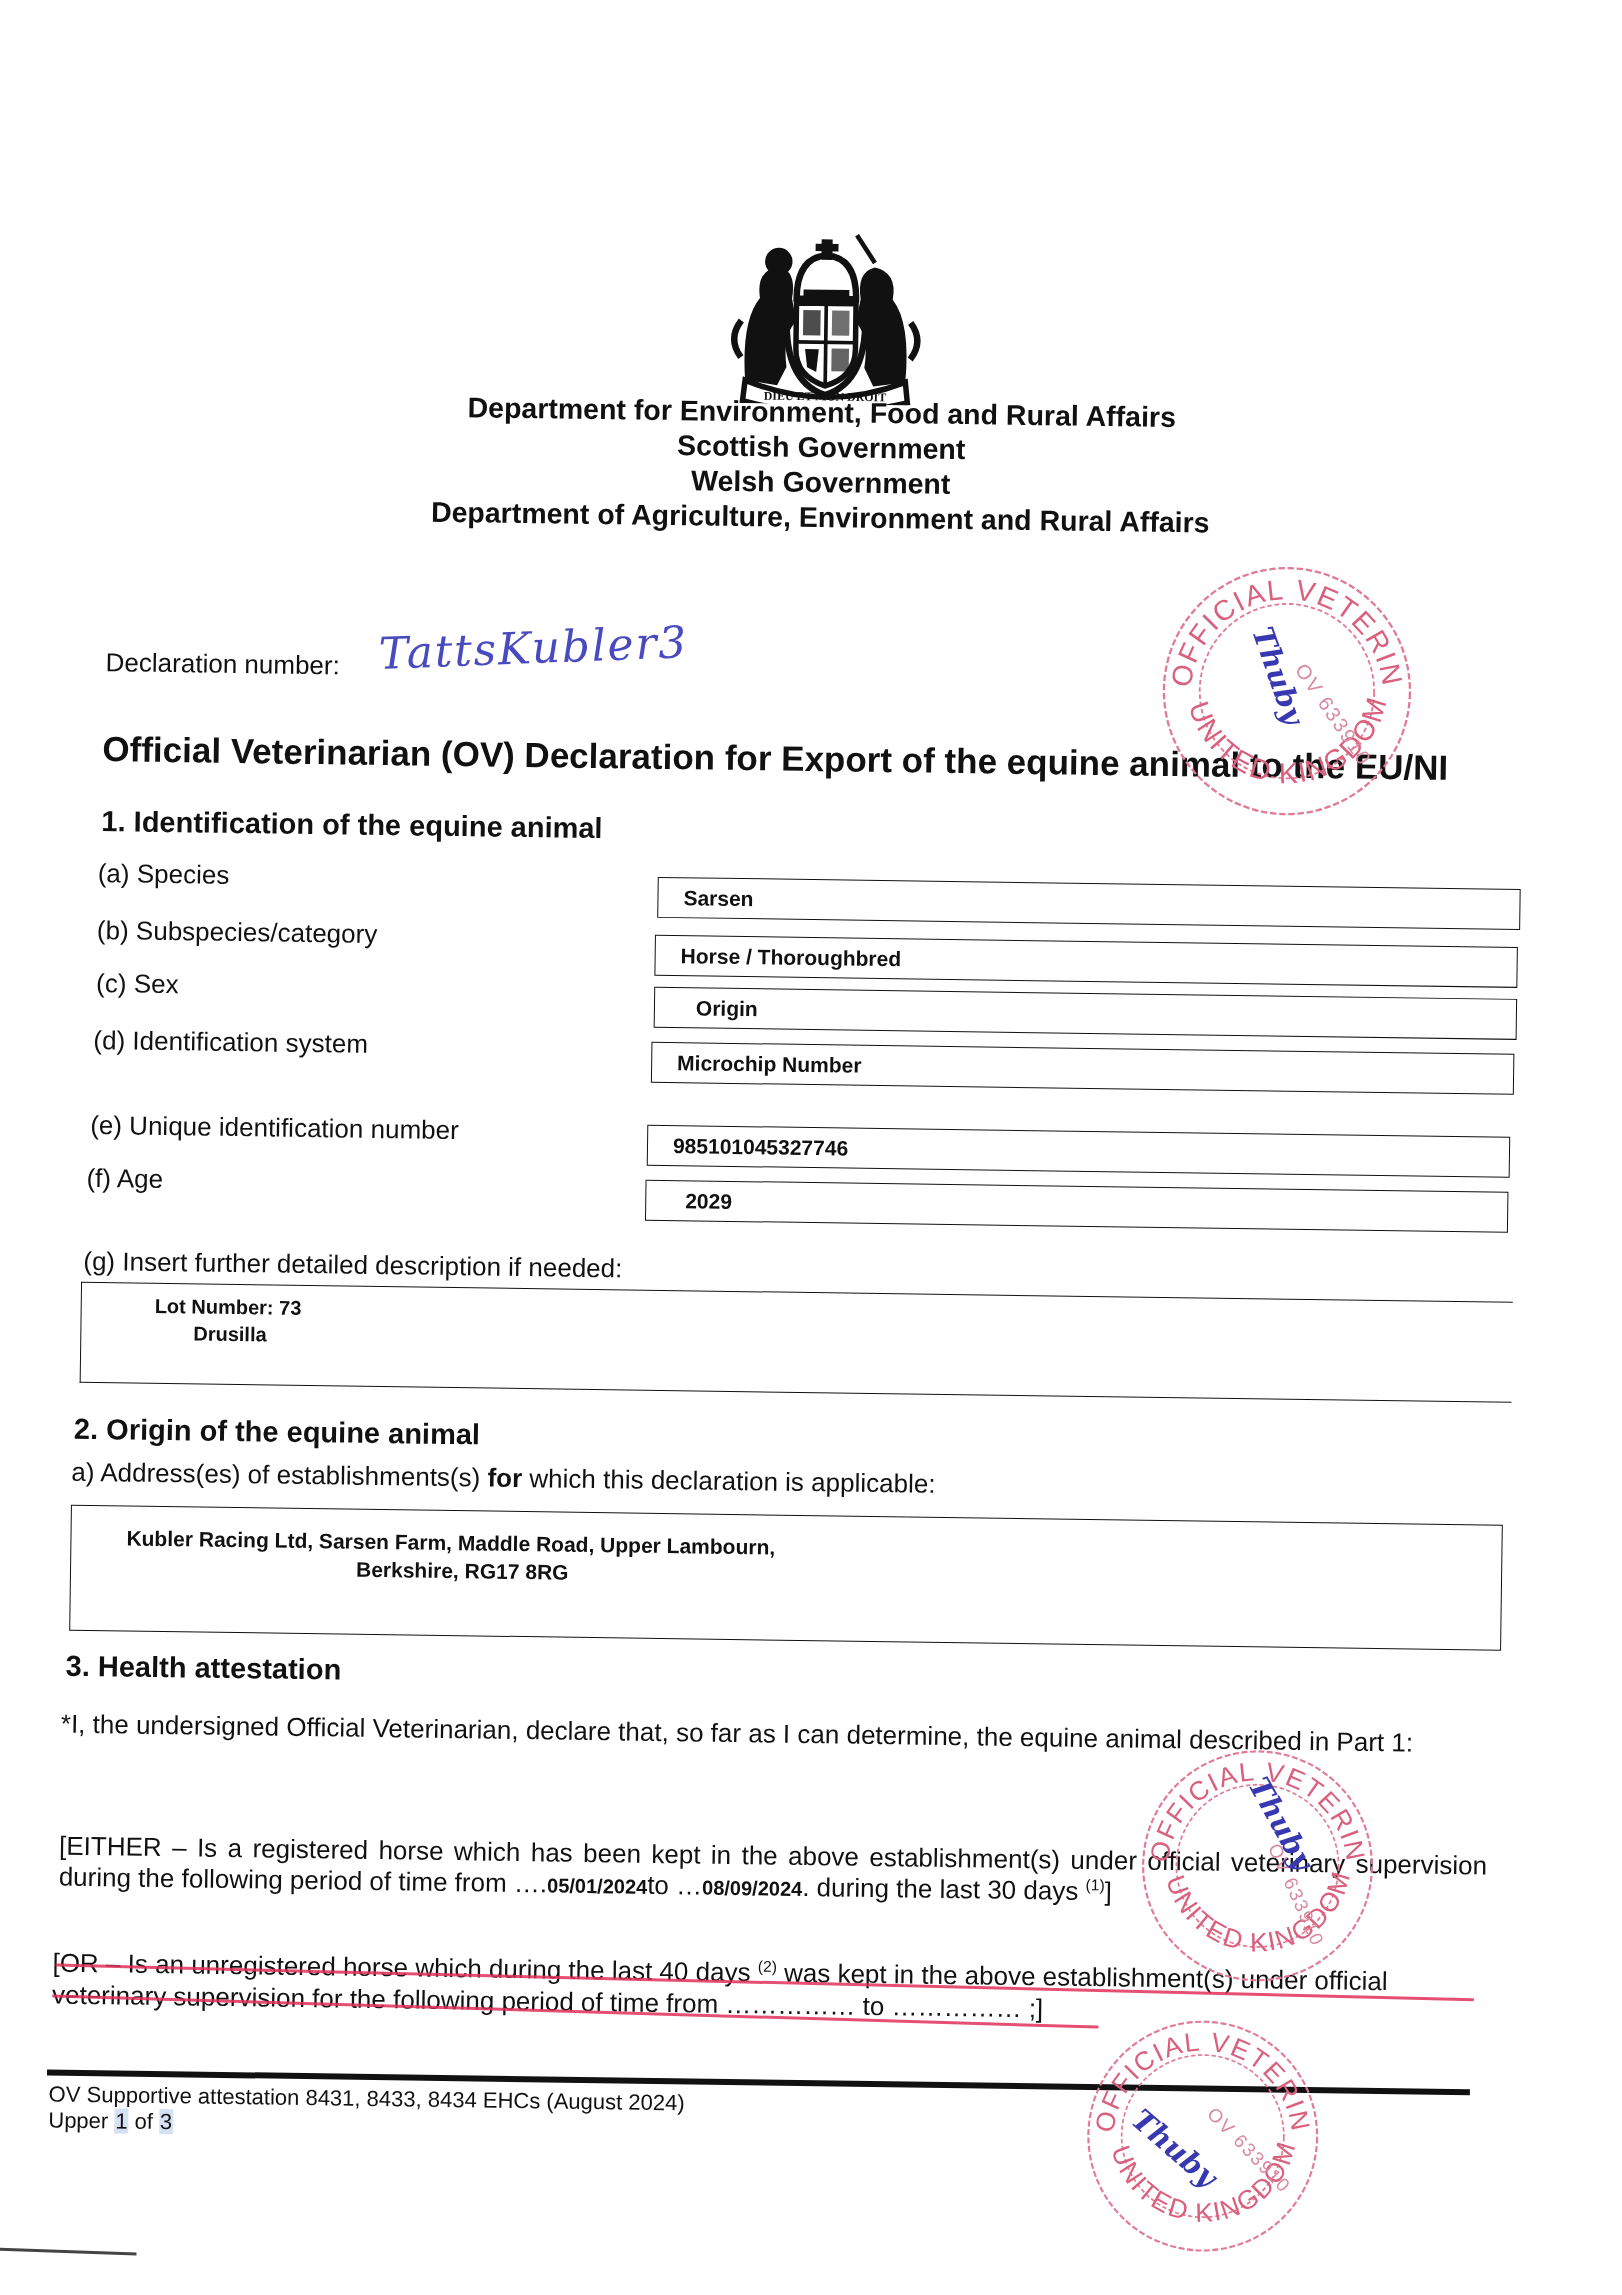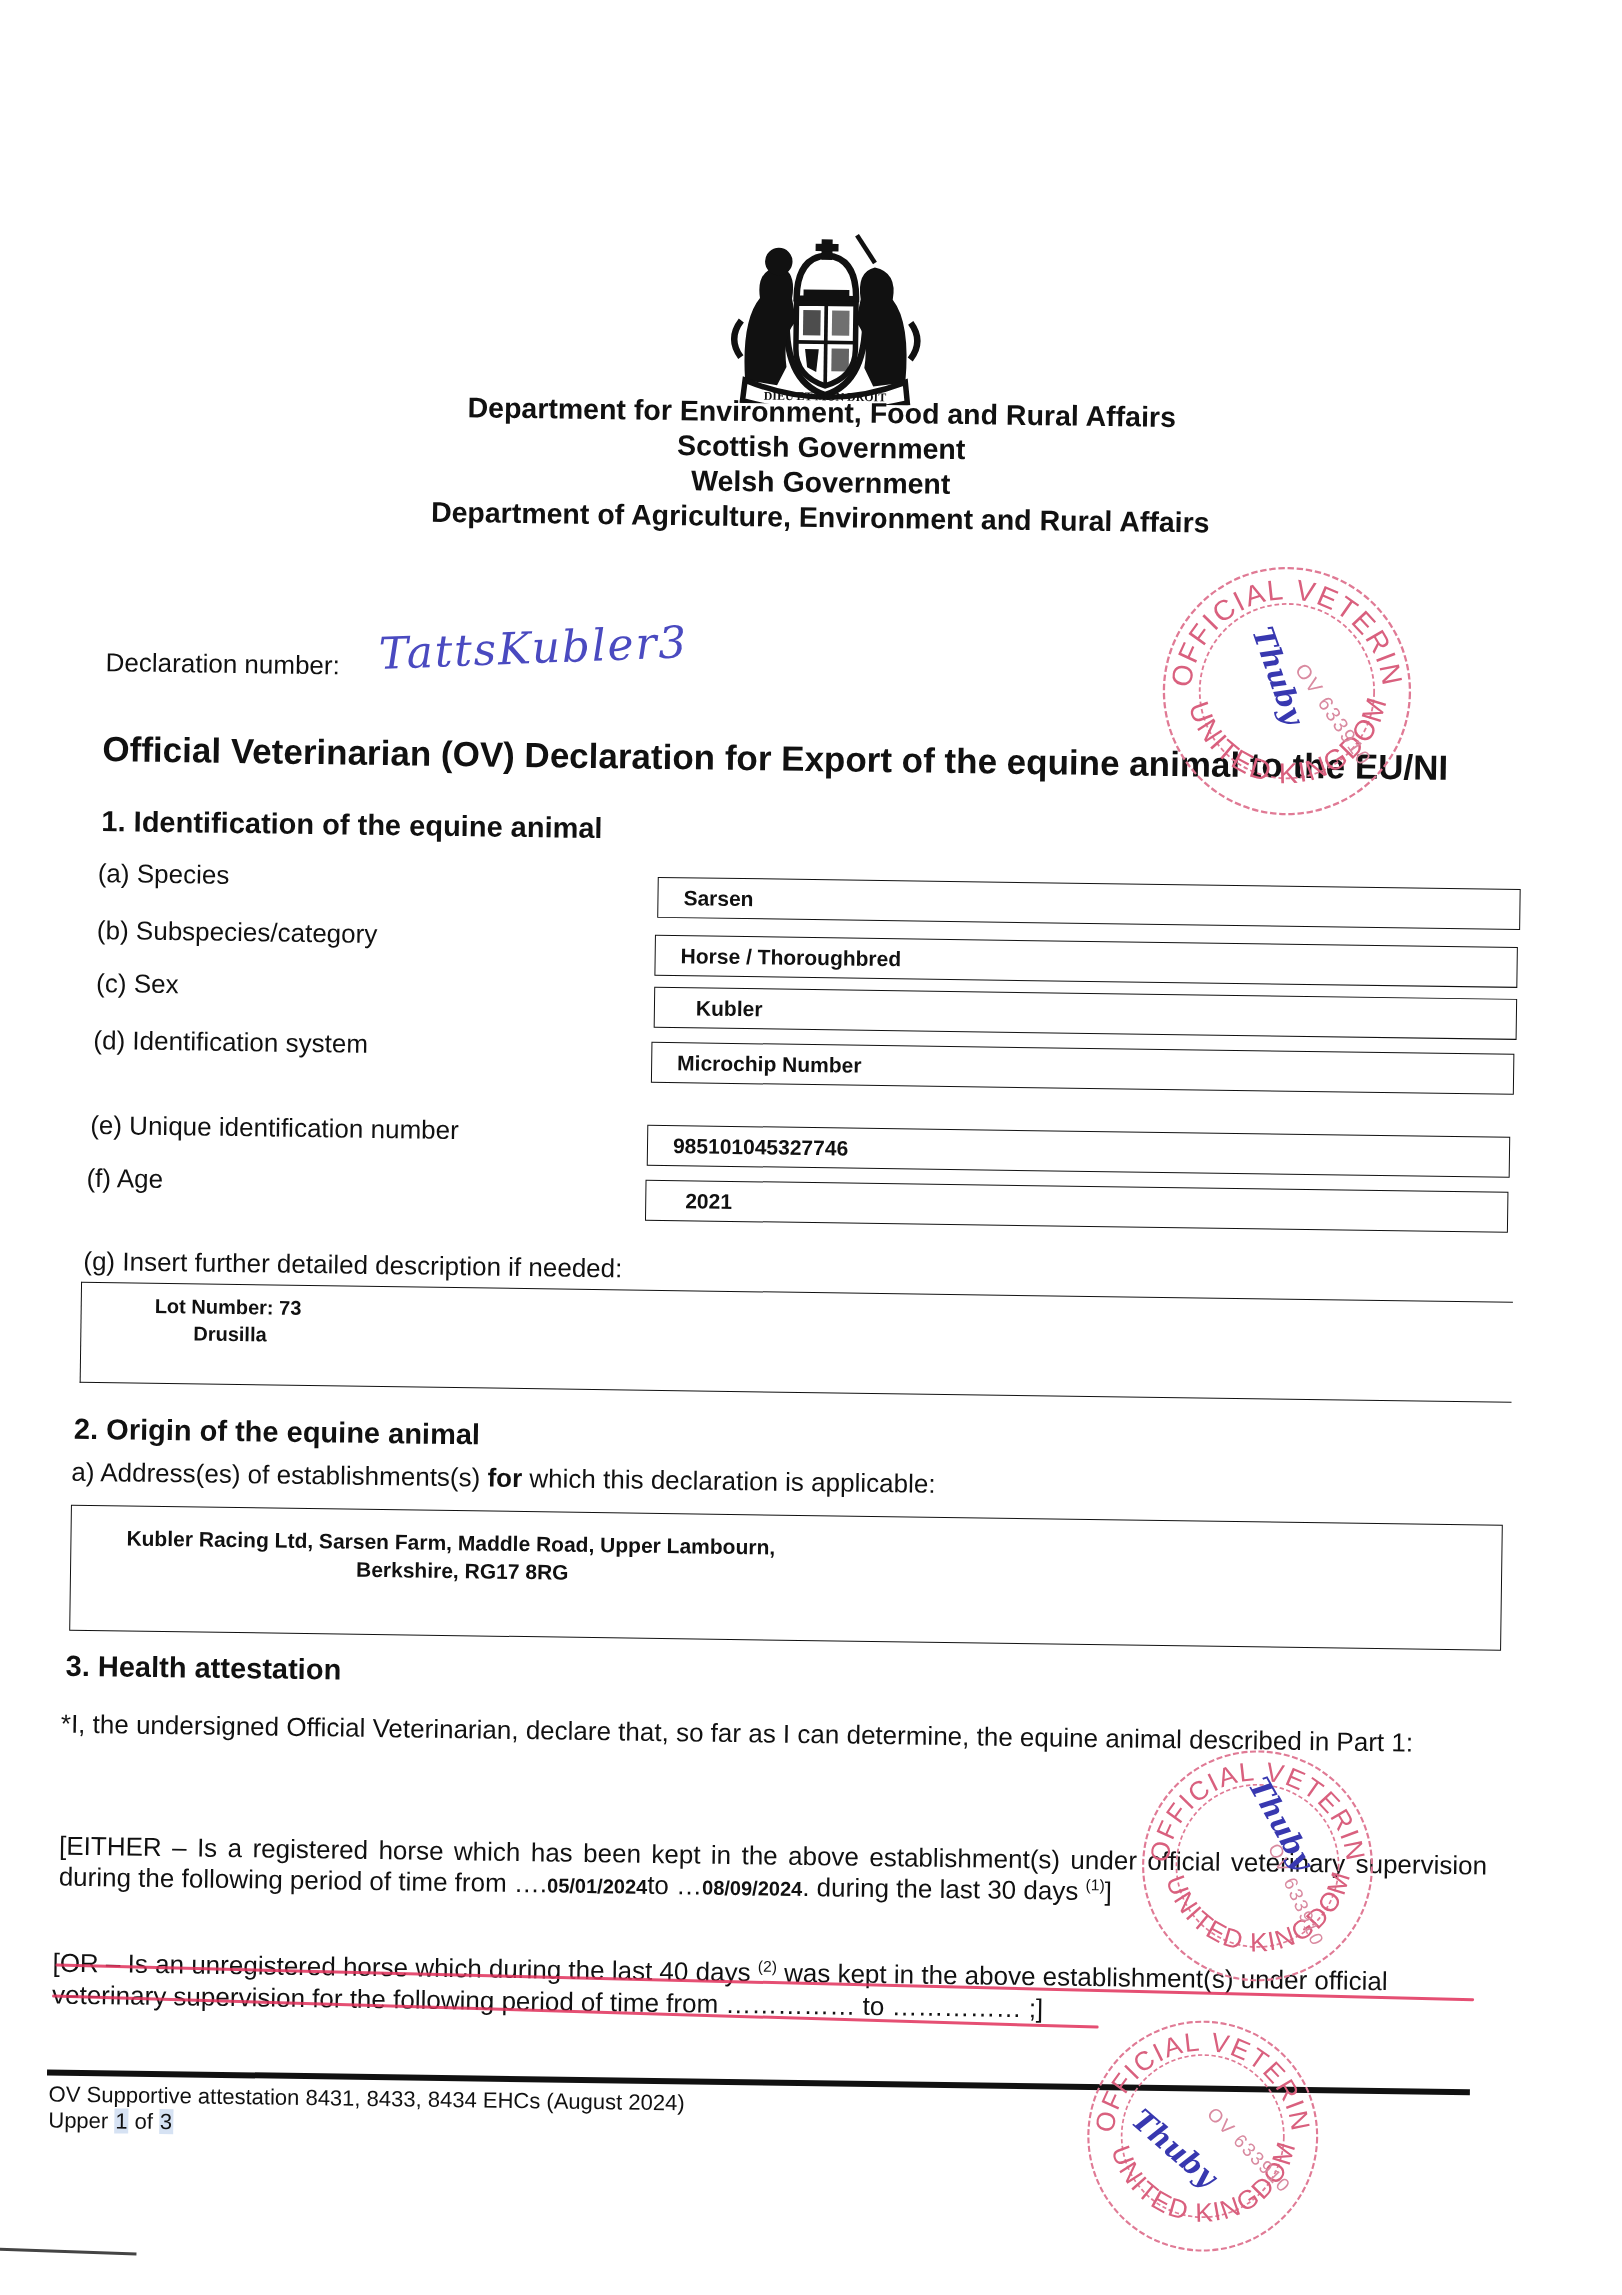--- a/index.html
+++ b/index.html
@@ -249,36 +249,36 @@
     <span class="val">Sarsen</span>
   </div>
 
   <div class="abs field-label" style="left:94px; top:925px;">(b) Subspecies/category</div>
   <div class="field-box" style="left:652px; top:937px; width:863px;">
     <span class="val">Horse / Thoroughbred</span>
   </div>
 
   <div class="abs field-label" style="left:94px; top:978px;">(c) Sex</div>
   <div class="field-box" style="left:652px; top:989px; width:863px; padding-left:41px;">
-    <span class="val">Kubler</span>
+    <span class="val">Origin</span>
   </div>
 
   <div class="abs field-label" style="left:92px; top:1035px;">(d) Identification system</div>
   <div class="field-box" style="left:650px; top:1044px; width:863px;">
     <span class="val">Microchip Number</span>
   </div>
 
   <div class="abs field-label" style="left:90px; top:1120px;">(e) Unique identification number</div>
   <div class="field-box" style="left:647px; top:1127px; width:863px;">
     <span class="val">985101045327746</span>
   </div>
 
   <div class="abs field-label" style="left:87px; top:1173px;">(f) Age</div>
   <div class="field-box" style="left:646px; top:1182px; width:863px; padding-left:39px;">
-    <span class="val">2021</span>
+    <span class="val">2029</span>
   </div>
 
   <div class="abs field-label" style="left:85px; top:1256px;">(g) Insert further detailed description if needed:</div>
   <div class="desc-box">
     <div class="desc-text" style="position:absolute; left:73px; top:9.2px;">Lot Number: 73</div>
     <div class="desc-text" style="position:absolute; left:112px; top:36px;">Drusilla</div>
   </div>
 
   <div class="abs section-heading" style="left:78px; top:1423px;">2. Origin of the equine animal</div>
   <div class="abs field-label" style="left:76px; top:1467px;">

